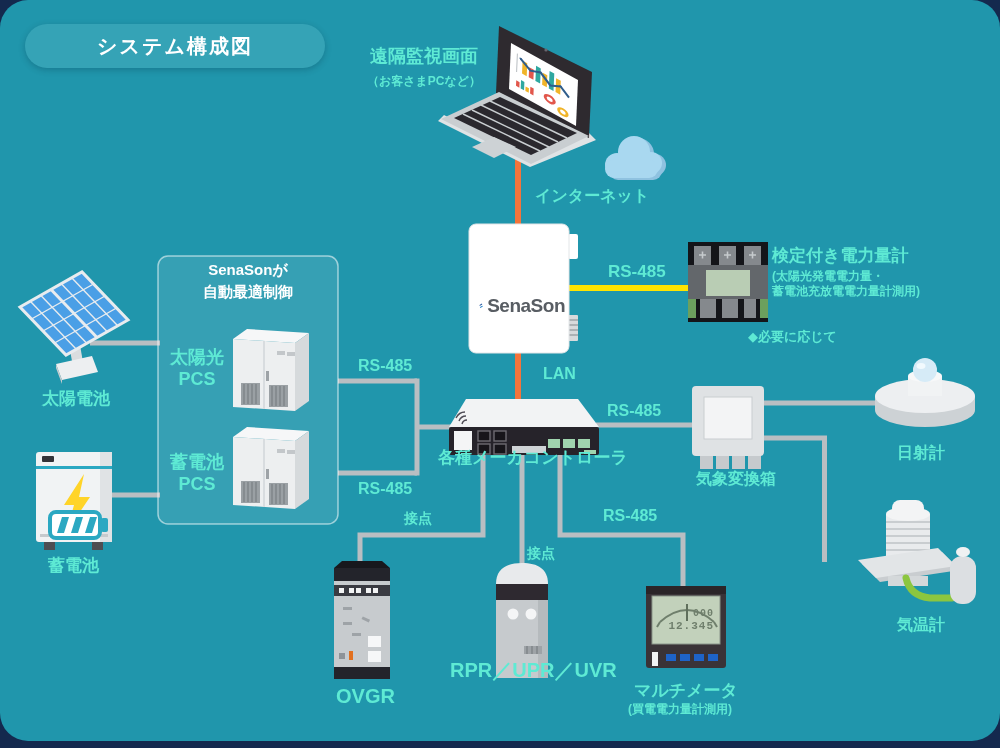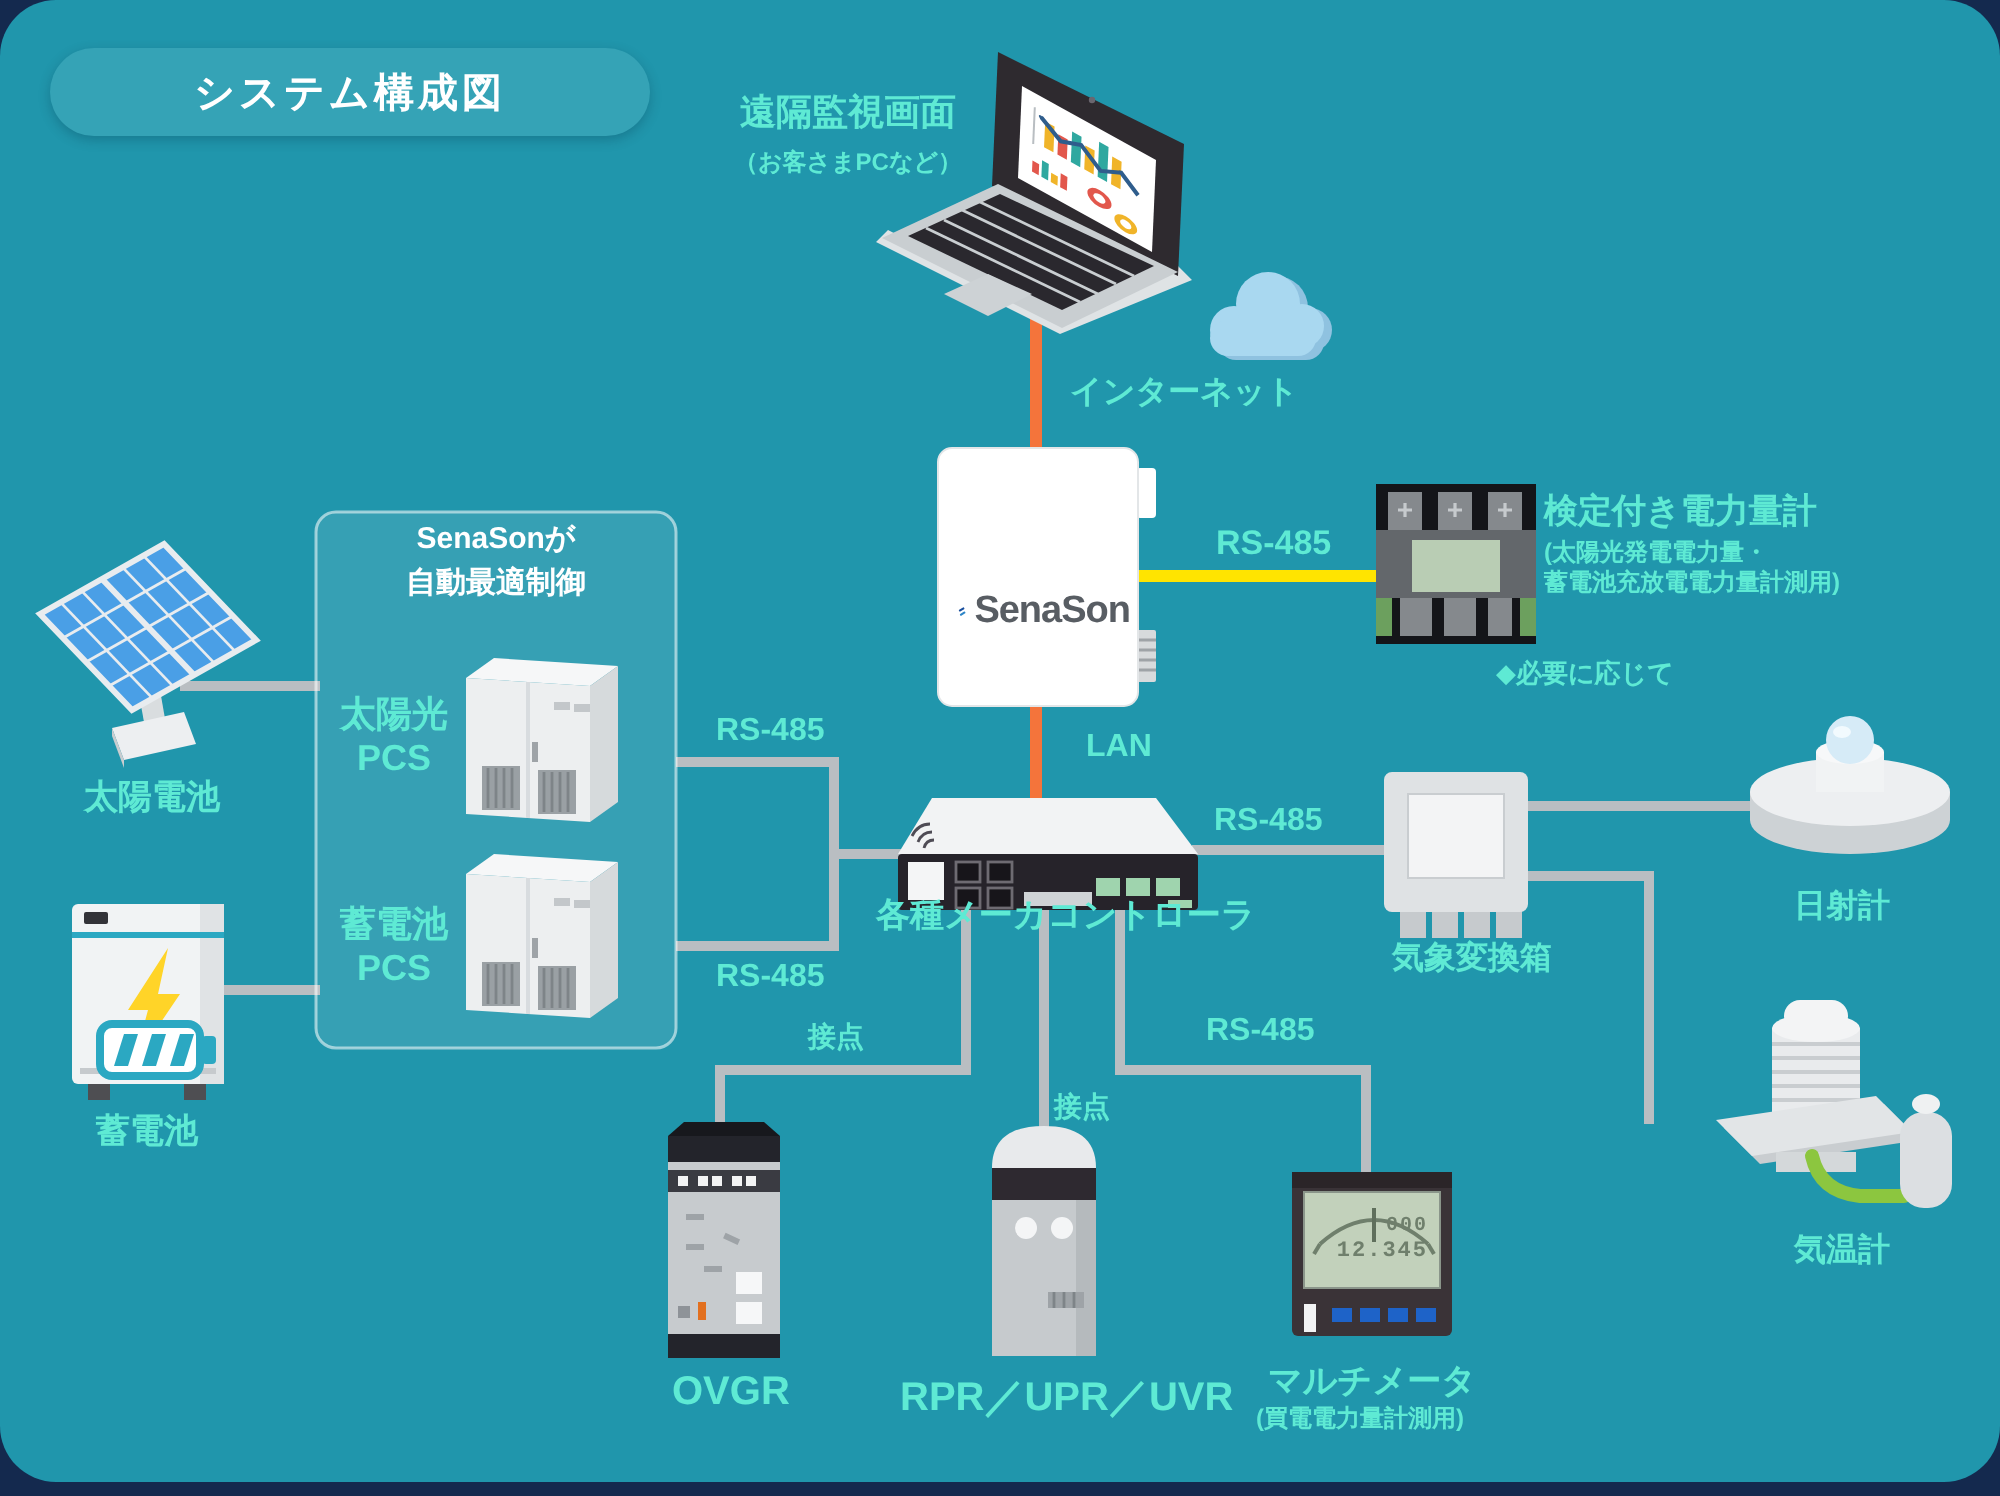--- a/index.html
+++ b/index.html
@@ -379,19 +379,19 @@
   <div class="lbl" style="left:607px;top:402px;font-size:16px;">RS-485</div>
   <div class="lbl" style="left:684px;top:469px;font-size:16px;margin-left:12px;">気象変換箱</div>
   <div class="lbl" style="left:897px;top:443px;font-size:16px;">日射計</div>
   <div class="lbl" style="left:897px;top:615px;font-size:16px;">気温計</div>
 
   <div class="lbl" style="left:404px;top:510px;font-size:14px;">接点</div>
   <div class="lbl" style="left:527px;top:545px;font-size:14px;">接点</div>
   <div class="lbl" style="left:603px;top:507px;font-size:16px;">RS-485</div>
 
   <div class="lbl" style="left:336px;top:685px;font-size:20px;">OVGR</div>
-  <div class="lbl" style="left:450px;top:685px;font-size:20px;text-align:right;">RPR／UPR／UVR</div>
+  <div class="lbl" style="left:450px;top:657px;font-size:20px;text-align:right;">RPR／UPR／UVR</div>
   <div class="lbl" style="left:634px;top:679px;font-size:17px;">マルチメータ</div>
   <div class="lbl" style="left:628px;top:701px;font-size:12px;">(買電電力量計測用)</div>
 
   <div class="lcd-txt" style="left:660px;top:608px;width:54px;font-size:10px;">000</div>
   <div class="lcd-txt" style="left:660px;top:620px;width:54px;font-size:11px;">12.345</div>
 </div>
 
 </body></html>

